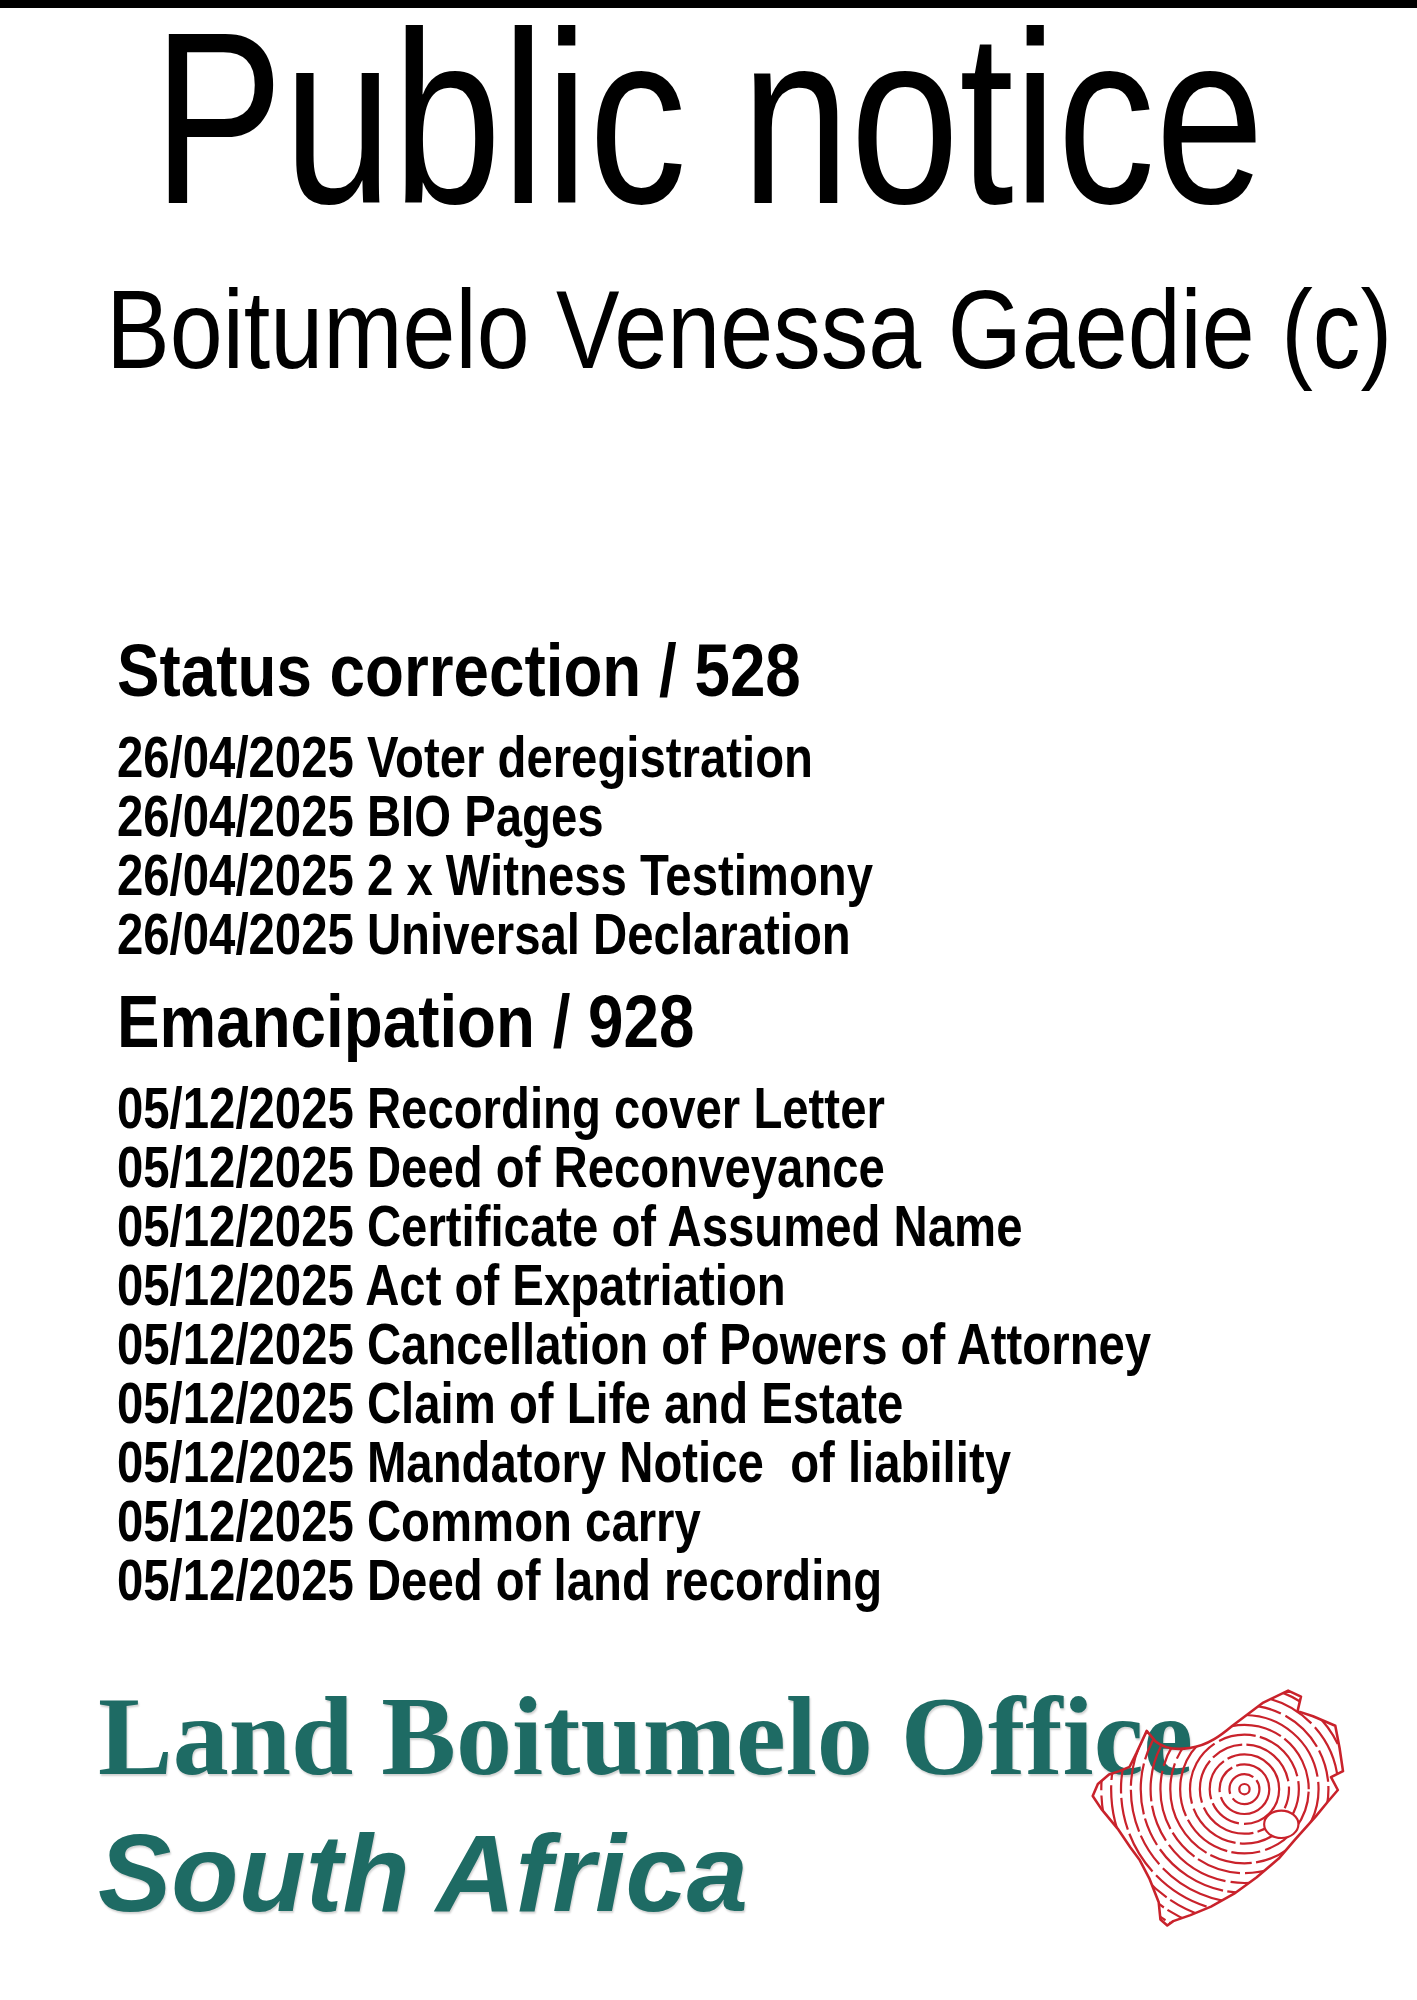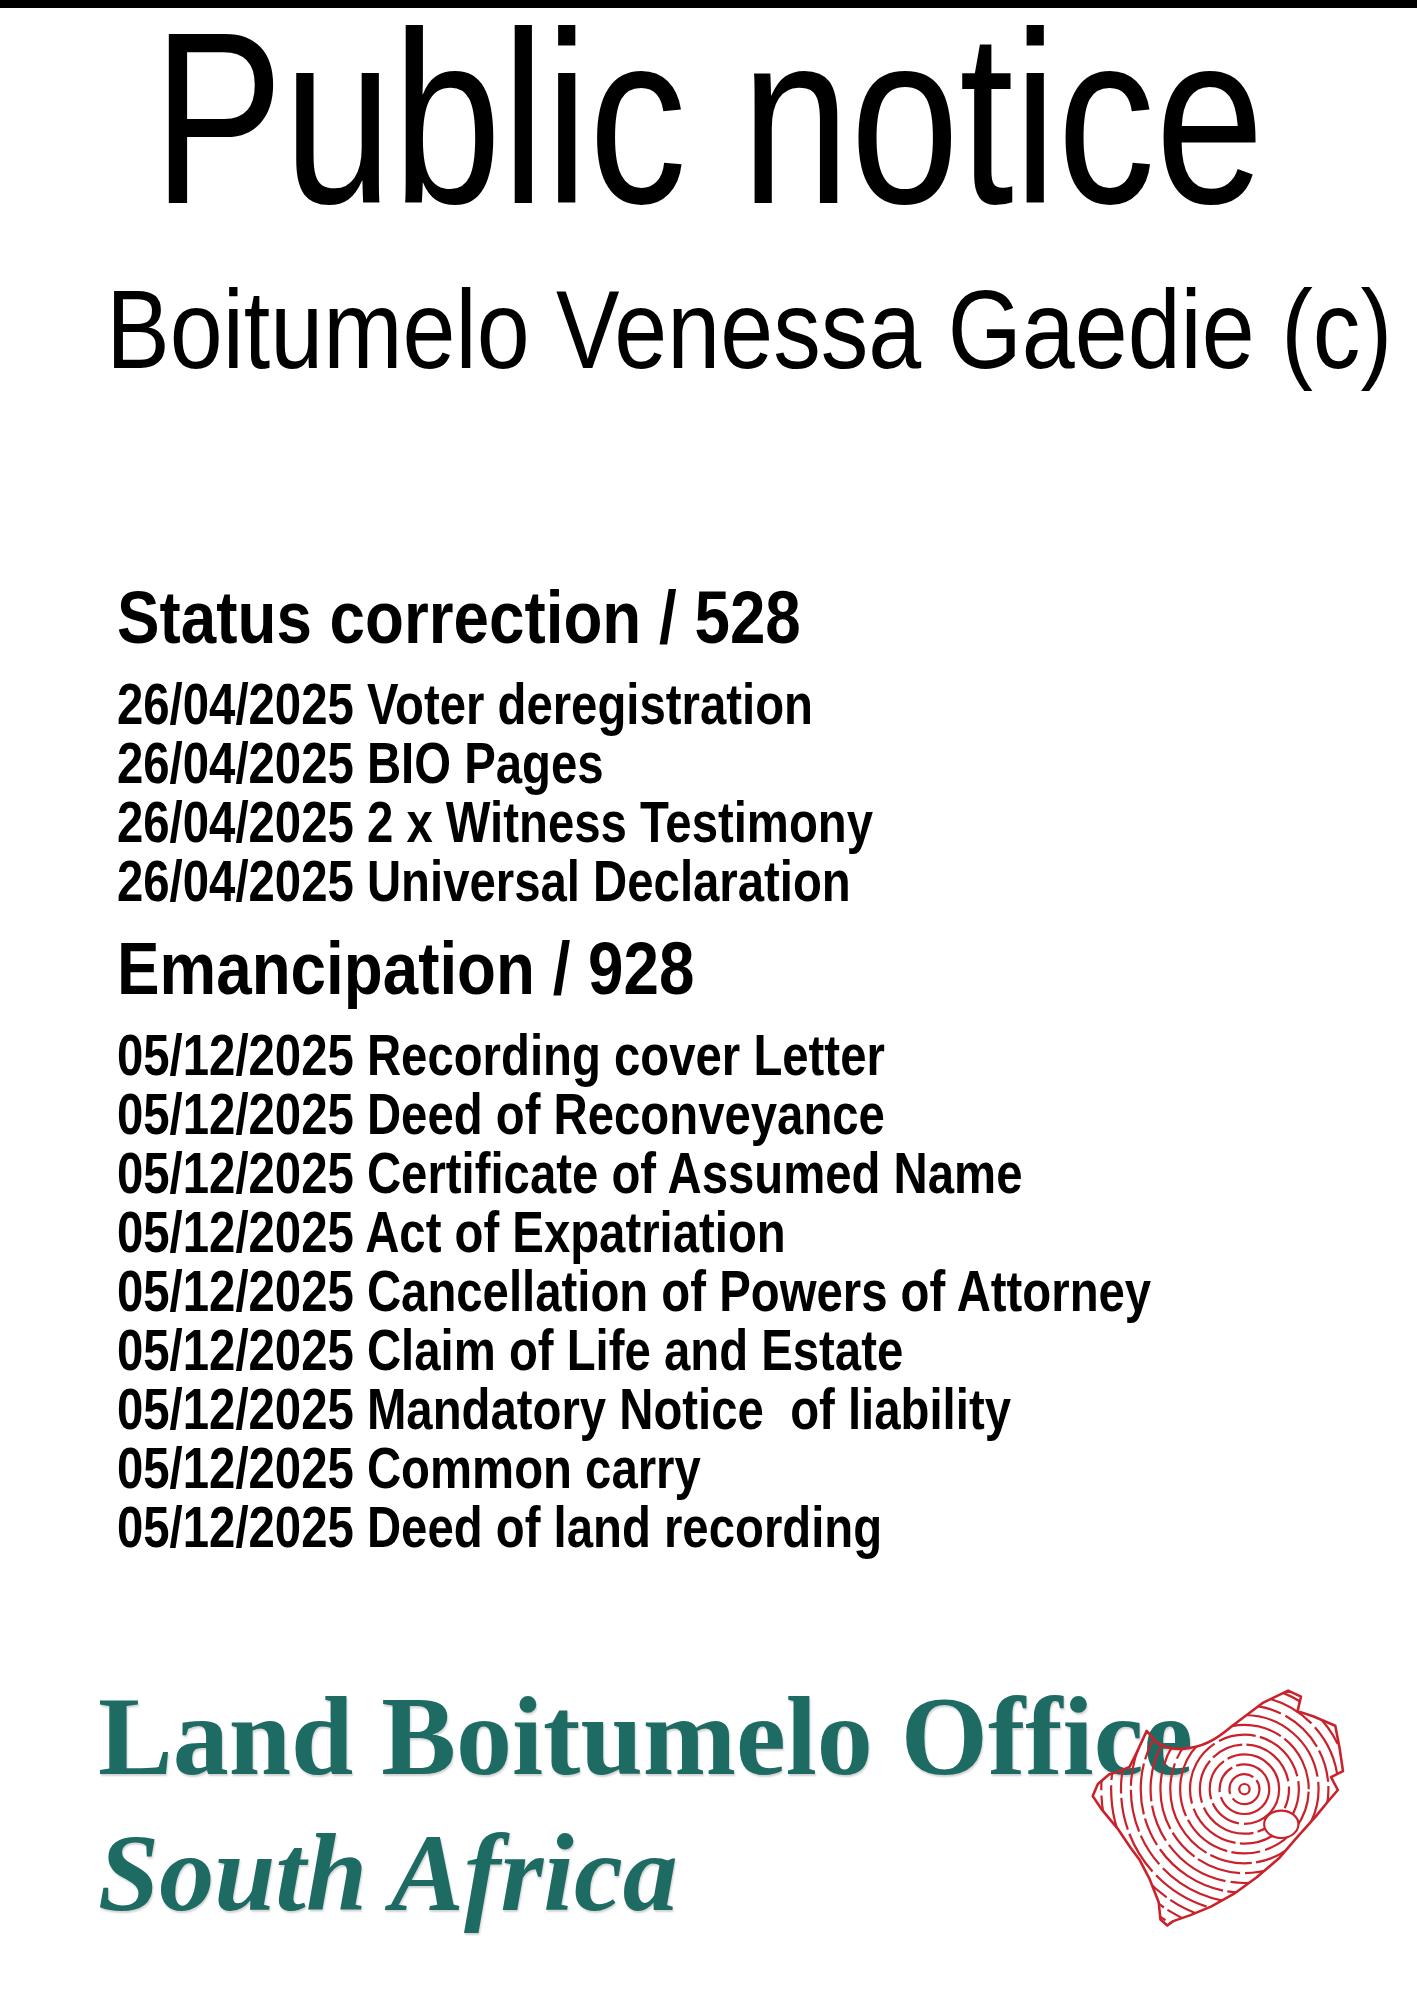--- a/index.html
+++ b/index.html
@@ -16,40 +16,40 @@
   }
   .subject{
     position:absolute;top:274px;left:0;width:100%;text-align:center;
     font-size:112px;line-height:112px;font-weight:400;white-space:nowrap;
     transform:scaleX(0.85);transform-origin:50% 0;
   }
   .recording{
     position:absolute;top:441px;left:0;width:100%;text-align:center;
     font-size:66px;line-height:66px;font-weight:700;white-space:nowrap;
   }
-  .sections{position:absolute;left:117px;top:580px;width:1240px;}
+  .sections{position:absolute;left:117px;top:633px;width:1240px;}
   .section-heading{
     font-size:75px;line-height:75px;font-weight:700;white-space:nowrap;
     transform:scaleX(0.85);transform-origin:0 50%;margin:0;
   }
   .section-heading + .section-items{margin-top:20px;}
   .section-items + .section-heading{margin-top:20px;}
   .item-row{
     font-size:57px;line-height:59px;font-weight:700;white-space:pre;
     transform:scaleX(0.83);transform-origin:0 50%;
   }
   .footer-org{
     position:absolute;left:98px;top:1680px;
     font-family:"Liberation Serif",serif;font-weight:700;
     font-size:112px;line-height:112px;color:#1e6b64;white-space:nowrap;
     text-shadow:1px 2px 2px rgba(0,0,0,0.18);
   }
   .footer-region{
     position:absolute;left:98px;top:1818px;
-    font-family:Liberation Serif, serif;font-style:italic;font-weight:700;
+    font-family:Liberation Sans, sans-serif;font-style:italic;font-weight:700;
     font-size:110px;line-height:110px;color:#1e6b64;white-space:nowrap;
     text-shadow:1px 2px 2px rgba(0,0,0,0.18);
   }
   .map{position:absolute;left:1086px;top:1688px;width:262px;height:240px;}
 </style>
 </head>
 <body>
 
 <div id="doc">
 

